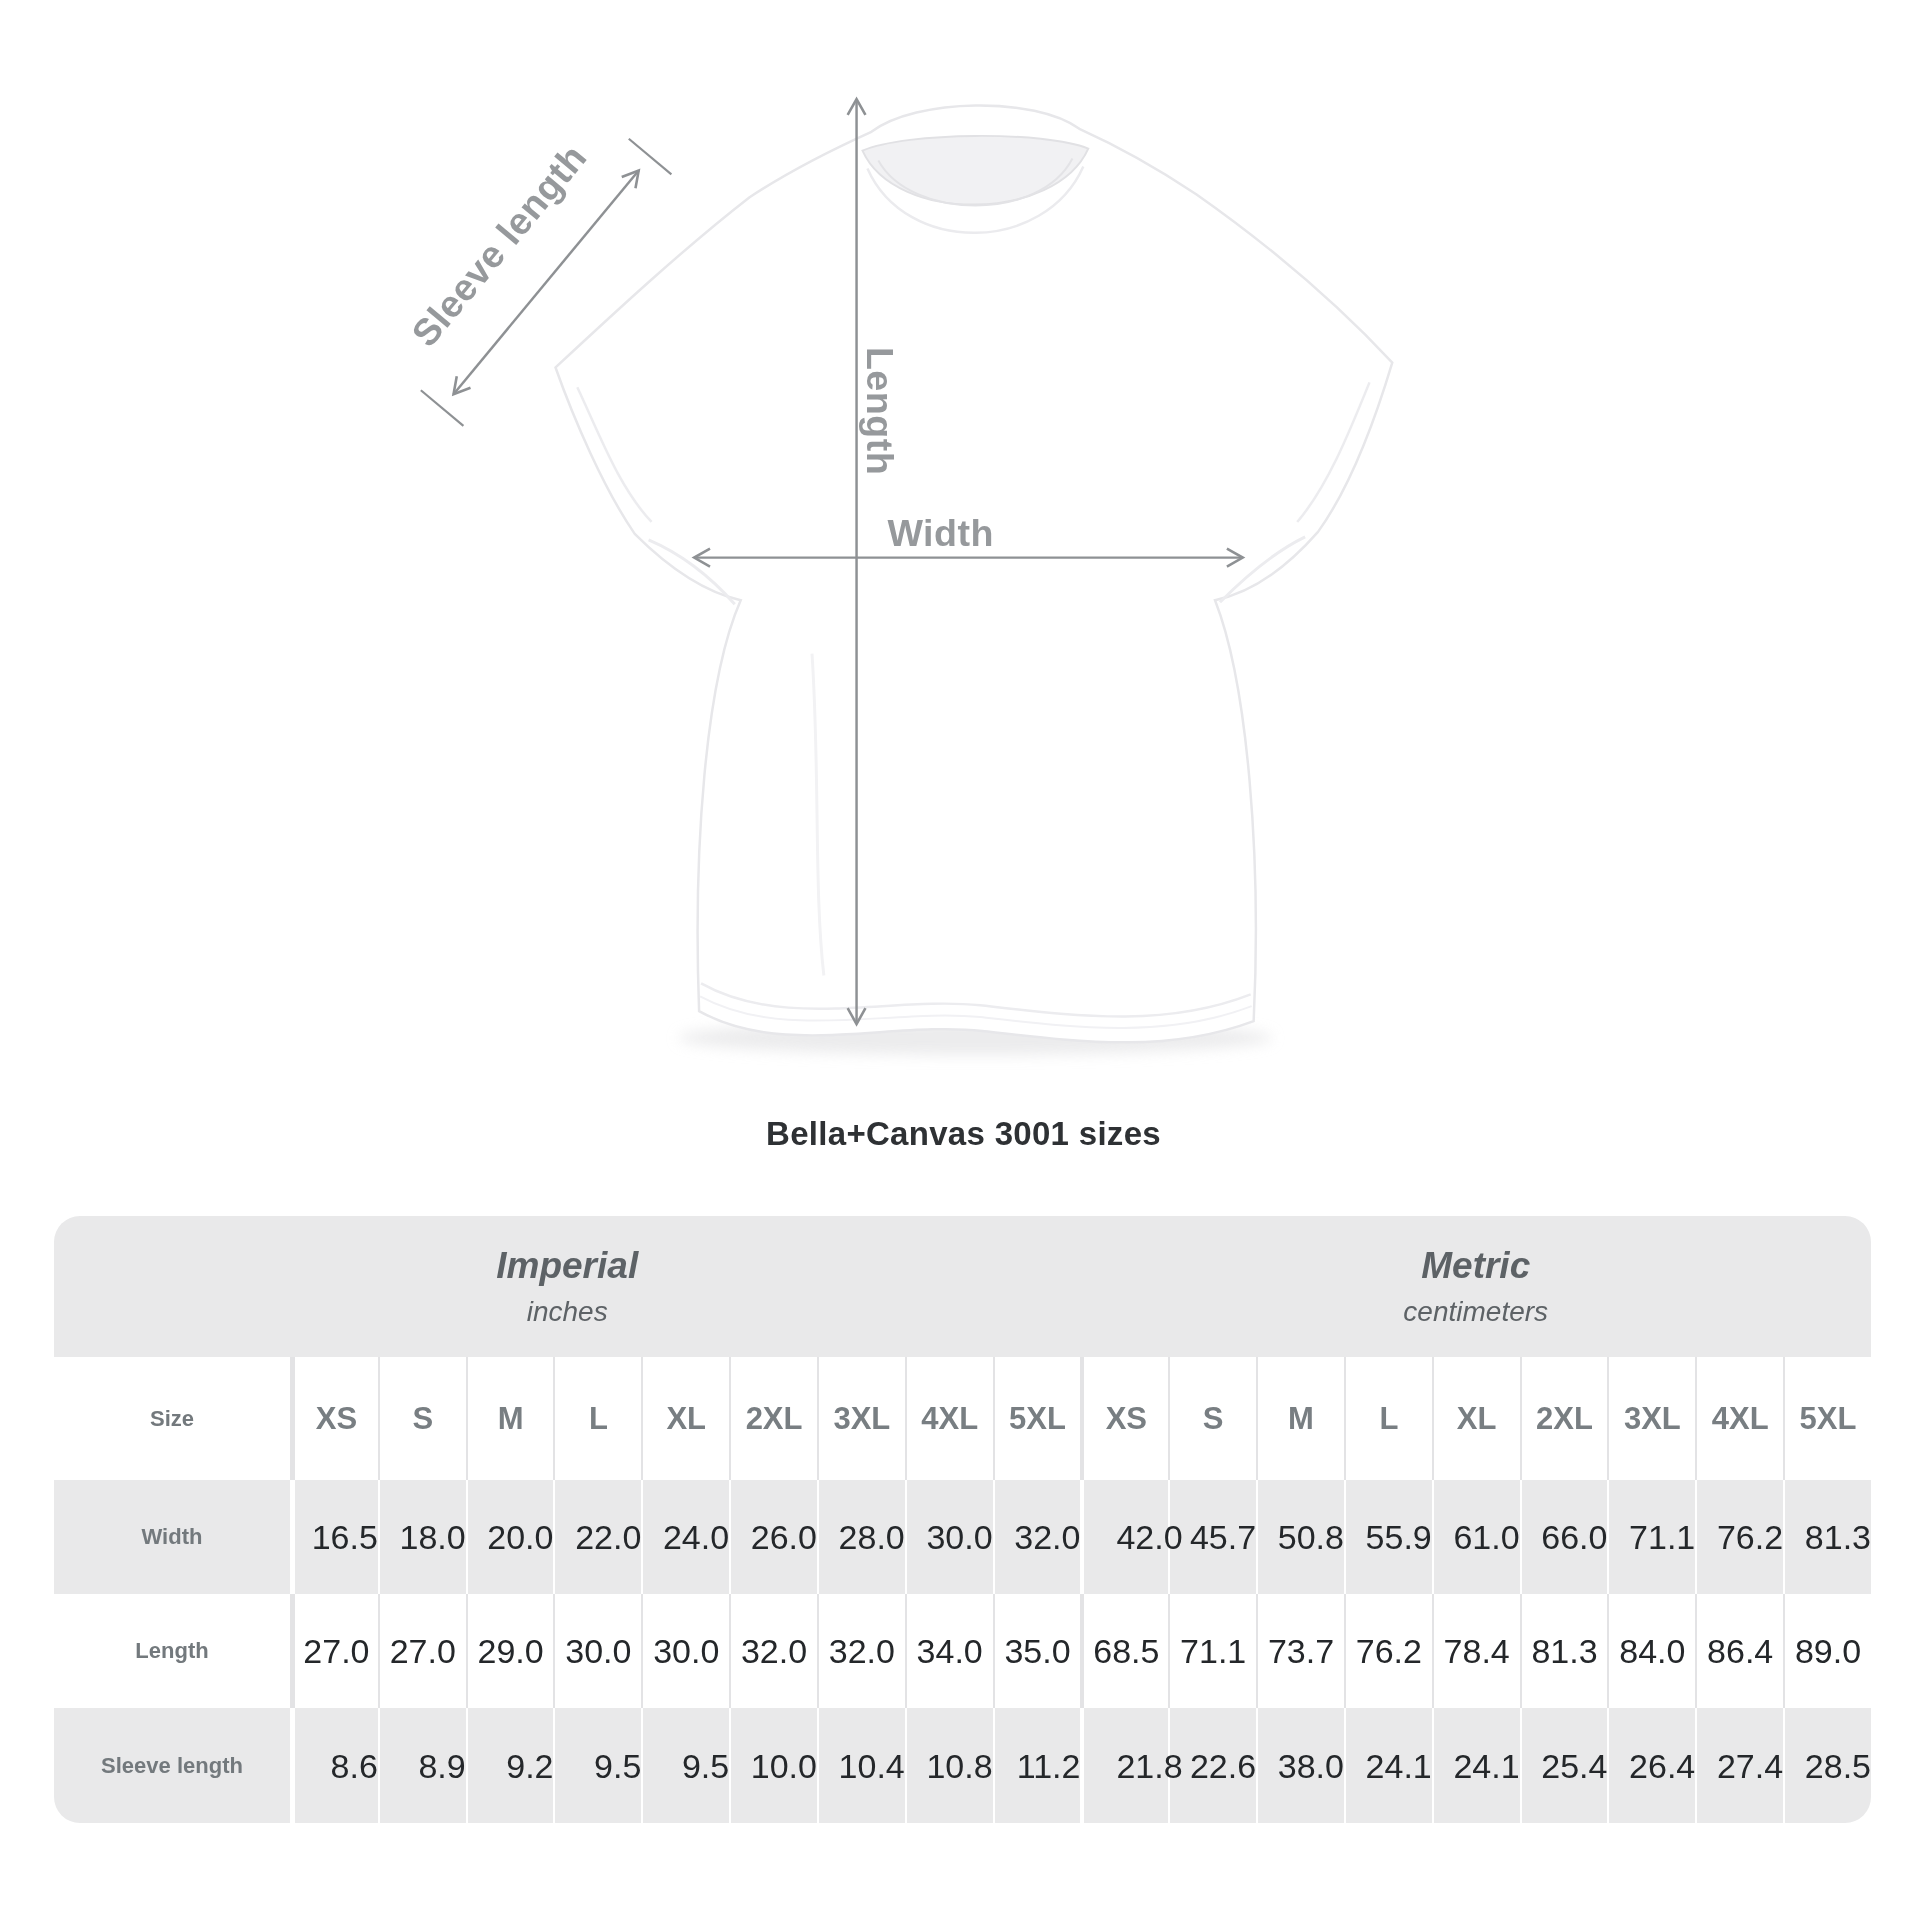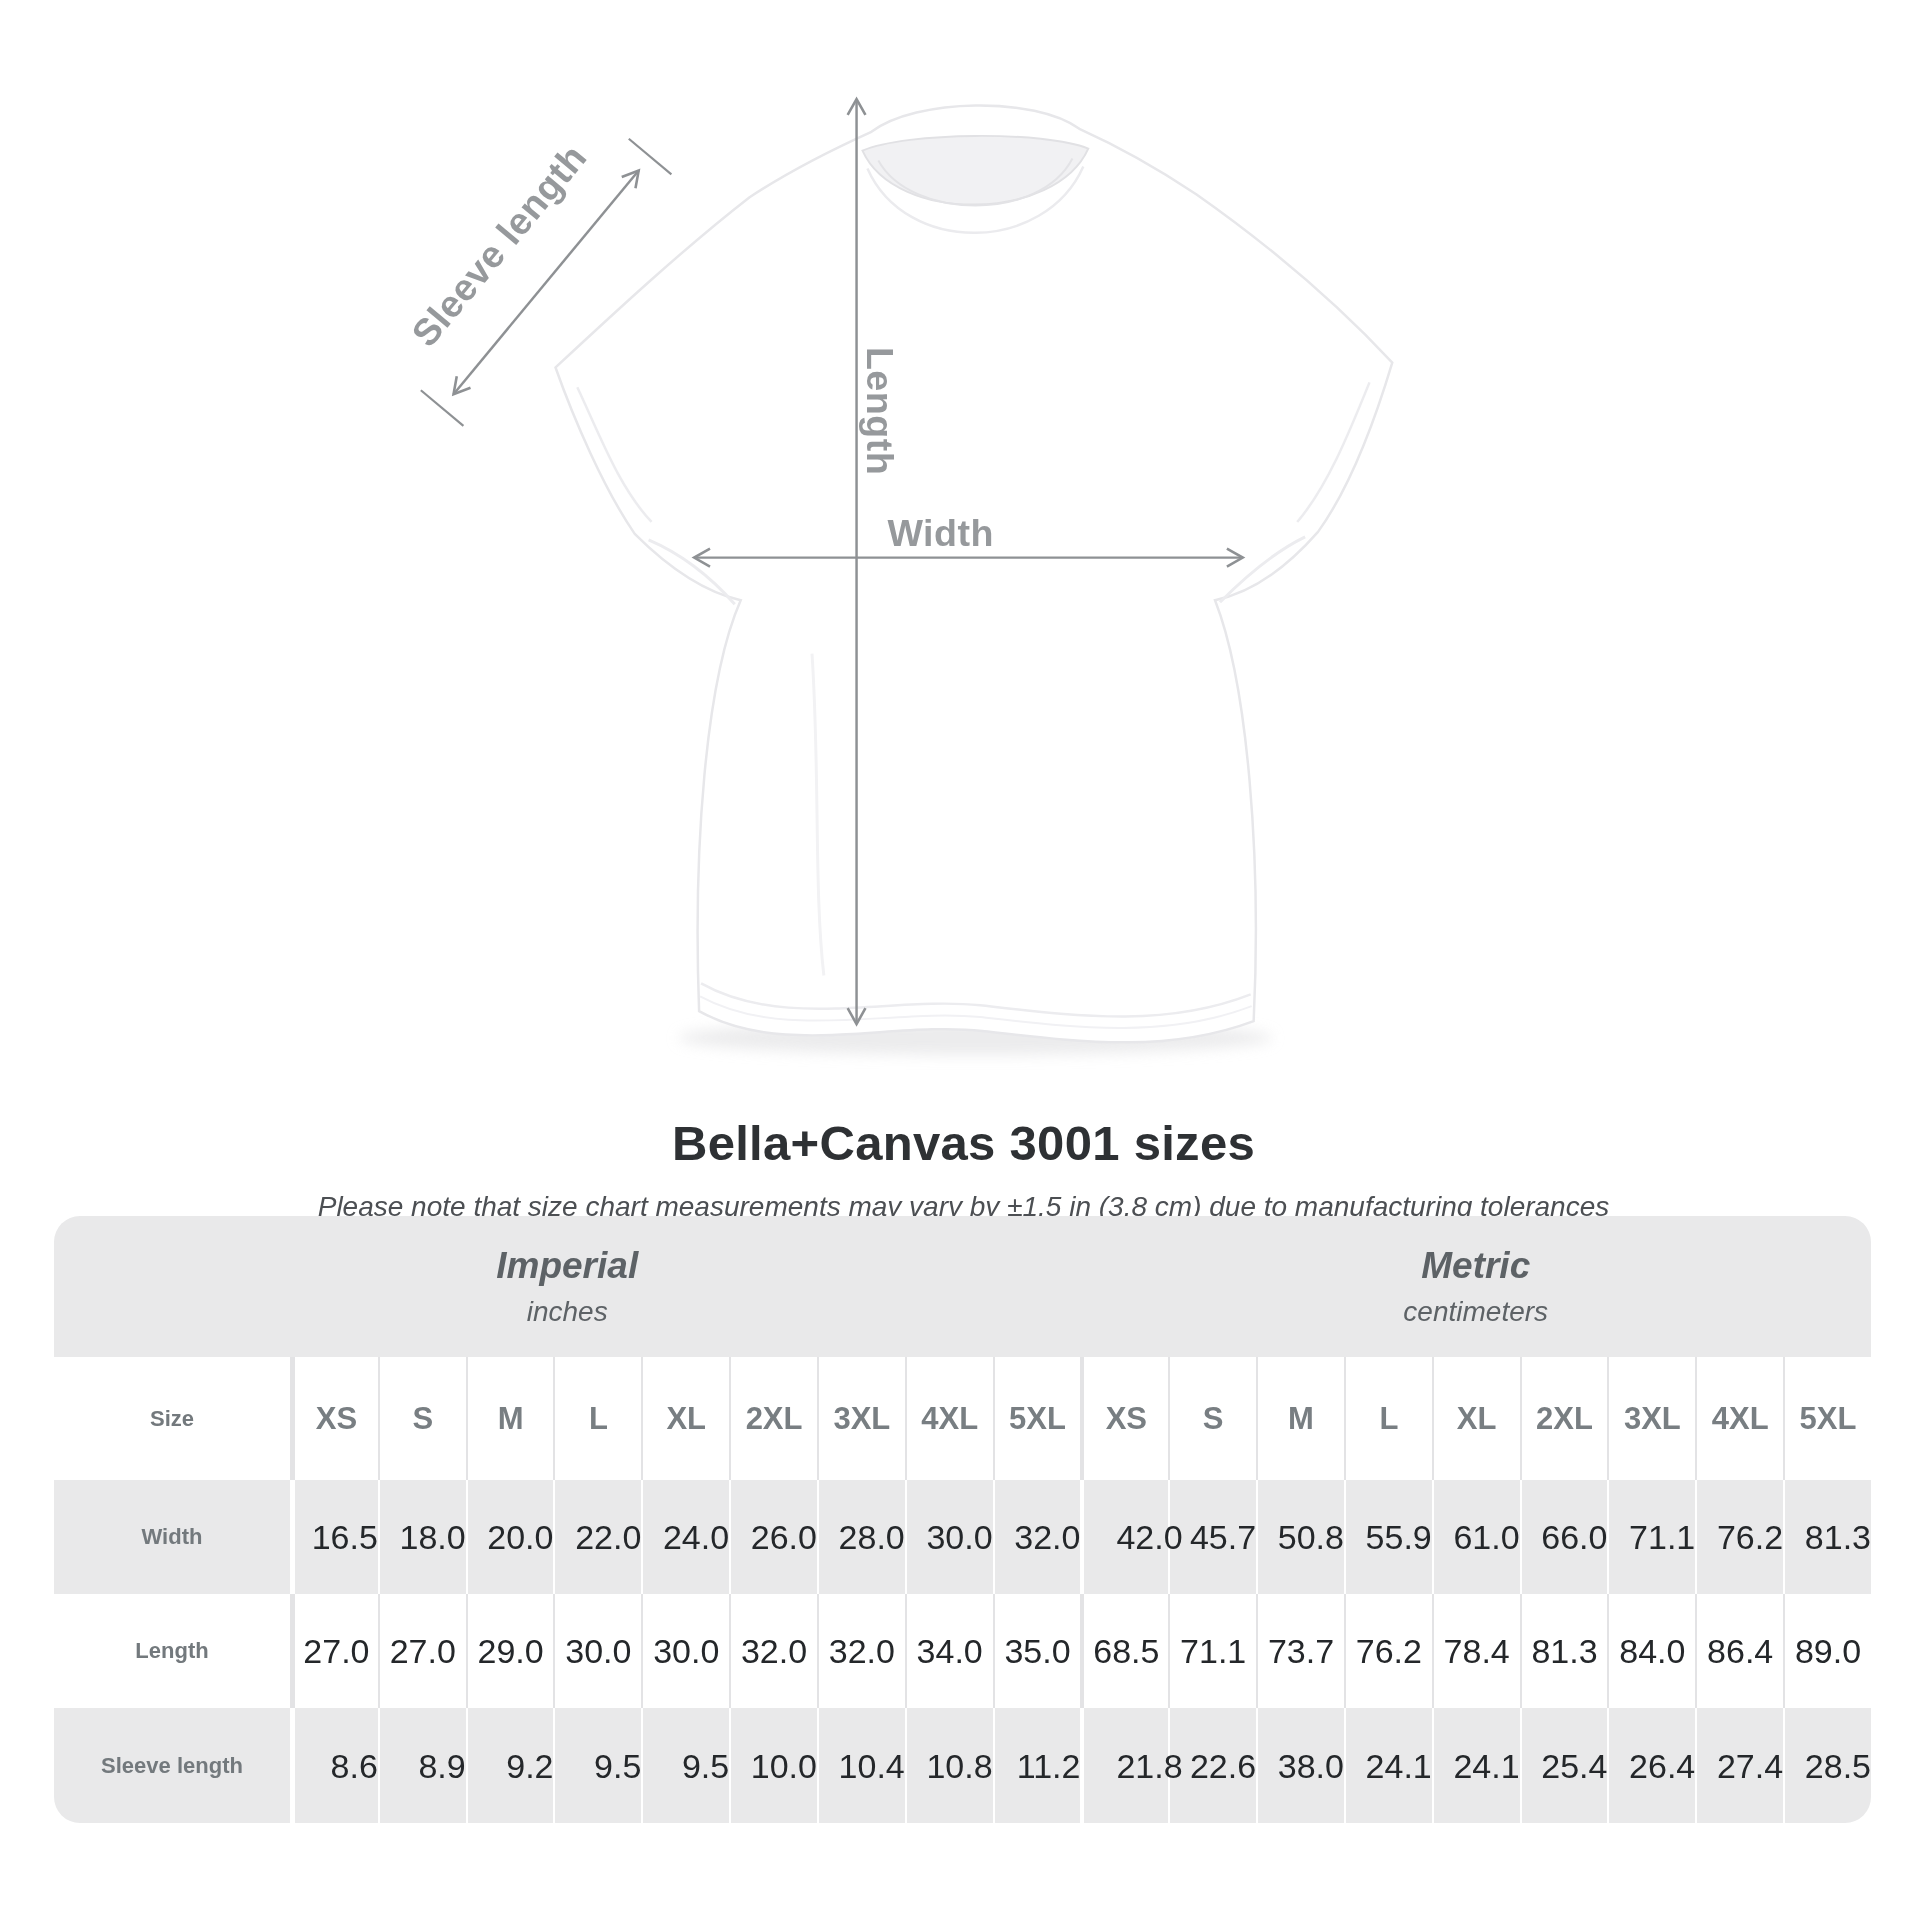--- a/index.html
+++ b/index.html
@@ -11,21 +11,21 @@
 
   
   .figure-svg { position:absolute; left:0; top:0; }
   .figure-svg text {
     font-family:"Liberation Sans", sans-serif;
     font-weight:700; font-size:38px; fill:#96999c; letter-spacing:.5px;
   }
 
   
   .caption { position:absolute; left:0; top:1115px; width:100%; text-align:center; }
-  .title   { font-size:49px; font-weight:700; color:#2e3134; letter-spacing:0.3px; }
+  .title   { font-size:33px; font-weight:700; color:#2e3134; letter-spacing:0.3px; }
   .subtitle{ margin-top:20px; font-size:28px; font-style:italic; color:#4c4f53; }
 
   
   .size-table-wrap {
     position:absolute; left:54px; top:1216px; width:1817px; height:607px;
     border-radius:26px; overflow:hidden;
   }
   table.size-table {
     width:100%; height:100%;
     border-collapse:separate; border-spacing:0; table-layout:fixed;
@@ -108,21 +108,20 @@
     <line x1="635" y1="140" x2="678" y2="176" stroke="#8e9194" stroke-width="2.2"></line>
     <line x1="425" y1="394" x2="468" y2="430" stroke="#8e9194" stroke-width="2.2"></line>
 
     <text transform="translate(514 256) rotate(-50.3)" text-anchor="middle">Sleeve length</text>
     <text transform="translate(876 415) rotate(90)" text-anchor="middle">Length</text>
     <text x="950" y="551" text-anchor="middle">Width</text>
   </svg>
 
   <div class="caption">
     <div class="title">Bella+Canvas 3001 sizes</div>
-    <div class="subtitle">Please note that size chart measurements may vary by ±1.5 in (3.8 cm) due to manufacturing tolerances</div>
   </div>
 
   <div class="size-table-wrap">
     <table class="size-table">
       <colgroup>
         <col style="width:236px">
         <col>
           <col>
           <col>
           <col>

